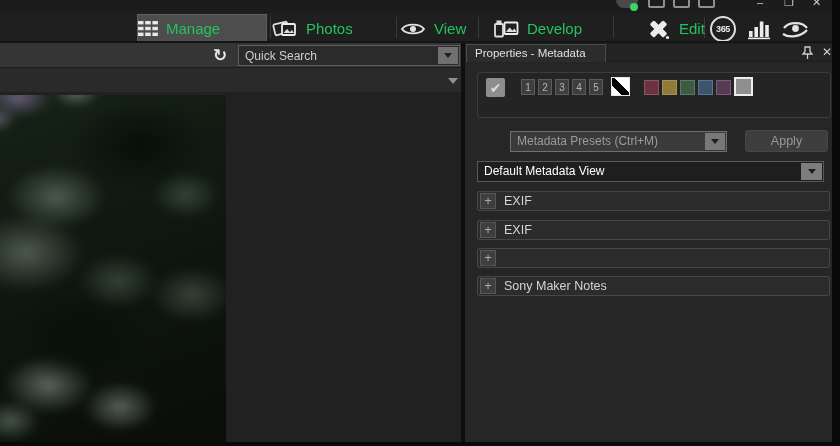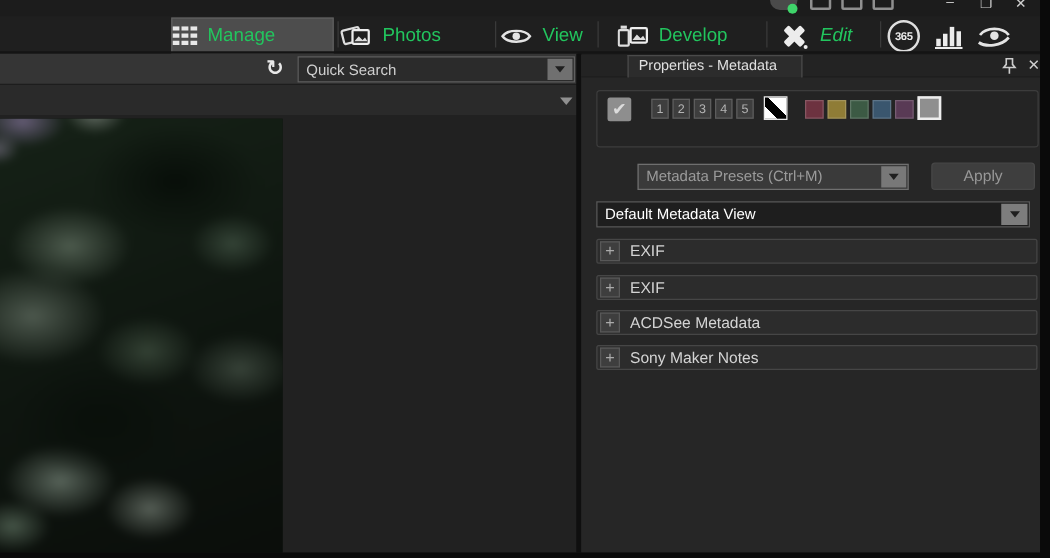--- a/index.html
+++ b/index.html
@@ -54,21 +54,21 @@
       radial-gradient(52px 36px at 130px 322px,rgba(196,210,196,0.40), transparent 70%),
       radial-gradient(44px 30px at 20px 336px, rgba(140,168,144,0.45), transparent 70%),
       linear-gradient(160deg, #162217 0%, #0e150f 55%, #0a0d0a 100%);
   }
 
   .divider-v { position:absolute; left:461px; top:43px; width:4px; height:399px; background:#0f0f0f; }
 
   
   .panel { position:absolute; left:465px; top:44px; width:367px; height:398px; background:#262626; }
   .ptabstrip { position:absolute; left:0; top:0; width:367px; height:18px; background:#232323; border-bottom:1px solid #1e1e1e; }
-  .ptab { position:absolute; left:1px; top:0; width:140px; height:18px; background:#2c2c2c; border:1px solid #4a4a4a; border-bottom:none; color:#e0e0e0; font-size:11.5px; line-height:17px; padding-left:8px;margin-left:36px; }
+  .ptab { position:absolute; left:1px; top:0; width:140px; height:18px; background:#2c2c2c; border:1px solid #4a4a4a; border-bottom:none; color:#e0e0e0; font-size:11.5px; line-height:17px; padding-left:8px; }
   .pin { position:absolute; left:336px; top:2px; width:13px; height:14px; }
   .pclose { position:absolute; left:355px; top:1px; font-size:12px; color:#d0d0d0; width:14px; text-align:center; }
 
   .ratings-box { position:absolute; left:12px; top:28px; width:354px; height:46px; background:#242424; border:1px solid #3c3c3c; border-radius:3px; }
   .cb { position:absolute; left:8px; top:5px; width:19px; height:19px; background:#8e8e8e; border-radius:2px; display:flex; align-items:center; justify-content:center; color:#dcdcdc; font-size:14px; font-family:"DejaVu Sans", sans-serif; }
   .rate { position:absolute; top:6px; width:14px; height:16px; background:#3e3e3e; border:1px solid #5c5c5c; color:#b4b4b4; font-size:10px; display:flex; align-items:center; justify-content:center; }
   .bw { position:absolute; left:133px; top:4px; width:19px; height:19px; border:1px solid #e8e8e8;
        background:linear-gradient(45deg, #ffffff 28%, #000000 28%, #000000 58%, #ffffff 58%); }
   .swatch { position:absolute; top:7px; width:15px; height:15px; border:1px solid rgba(255,255,255,0.18); }
   .swatch.selected { top:4px; width:19px; height:19px; border:2px solid #ededed; }
@@ -156,21 +156,21 @@
         <svg width="25" height="19" viewBox="0 0 25 19">
           <rect x="2.5" y="1.5" width="5" height="2.5" fill="#dddddd"></rect>
           <rect x="1" y="5" width="8" height="12.5" rx="1" fill="none" stroke="#dddddd" stroke-width="1.8"></rect>
           <rect x="10.5" y="3.5" width="13" height="11.5" rx="1" fill="#1f1f1f" stroke="#eeeeee" stroke-width="1.8"></rect>
           <path d="M12 13 L15.5 8.5 L18.5 11.5 L20.5 9.5 L22.5 13 Z" fill="#dddddd"></path>
         </svg>
       </span>
       <span>Develop</span>
     </div>
 
-    <div class="tab" style="left:624px; width:80px;font-style:italic;">
+    <div class="tab" style="left:647px; width:80px;">
       <span>
         <svg width="24" height="22" viewBox="0 0 24 22">
           <g fill="#ececec">
             <rect x="2" y="8" width="19" height="6" rx="1.5" transform="rotate(45 11.5 11)"></rect>
             <rect x="2" y="8" width="19" height="6" rx="1.5" transform="rotate(-45 11.5 11)"></rect>
           </g>
           <circle cx="20.5" cy="19.5" r="1.6" fill="#ececec"></circle>
         </svg>
       </span>
       <span>Edit</span>
@@ -272,21 +272,20 @@
     <div class="section" style="top:147px;">
       <div class="plus">+</div>
       <div class="slabel">EXIF</div>
     </div>
     <div class="section" style="top:176px;">
       <div class="plus">+</div>
       <div class="slabel">EXIF</div>
     </div>
     <div class="section" style="top:204px;">
       <div class="plus">+</div>
-      <div class="slabel">ACDSee Metadata</div>
     </div>
     <div class="section" style="top:232px;">
       <div class="plus">+</div>
       <div class="slabel">Sony Maker Notes</div>
     </div>
   </div>
 
   <div class="edge-right"></div>
   <div class="edge-bottom"></div>
 </div>

